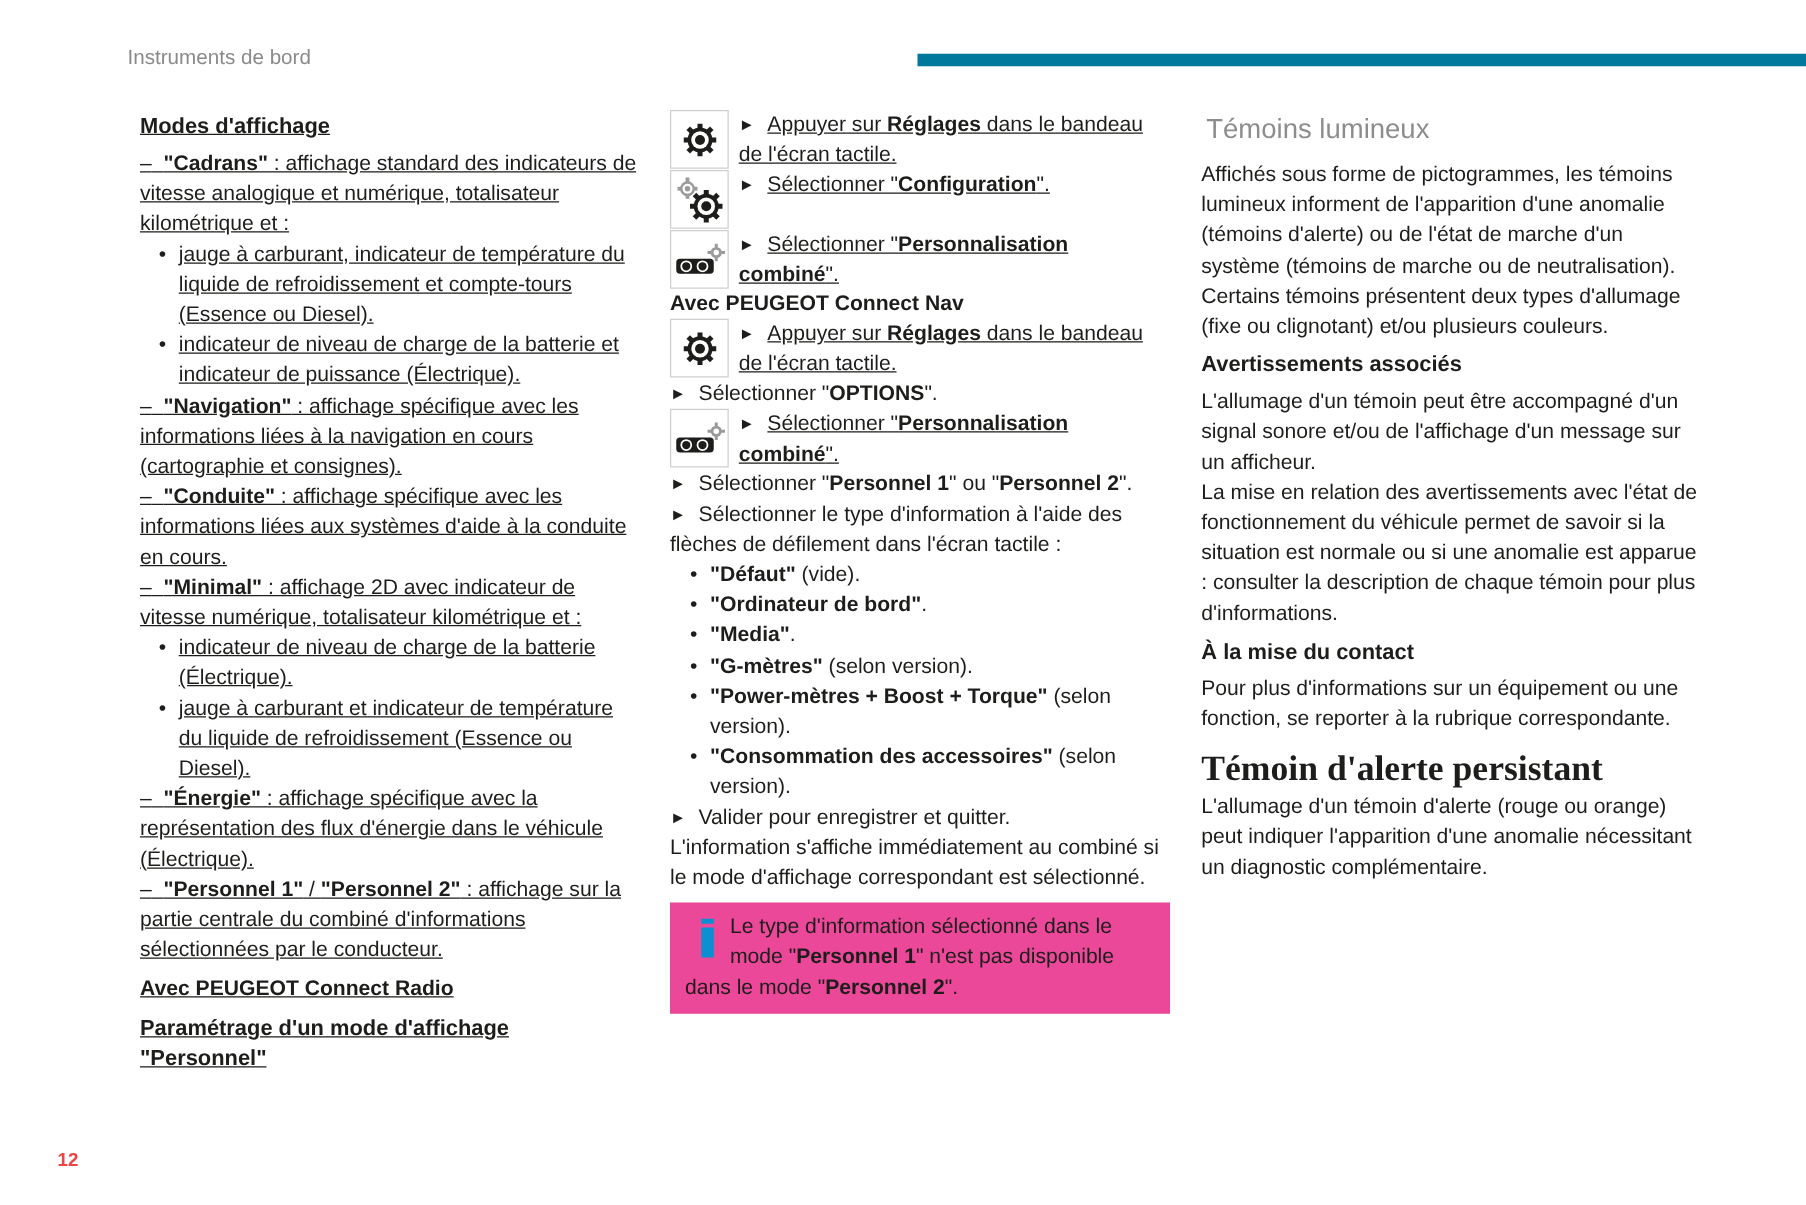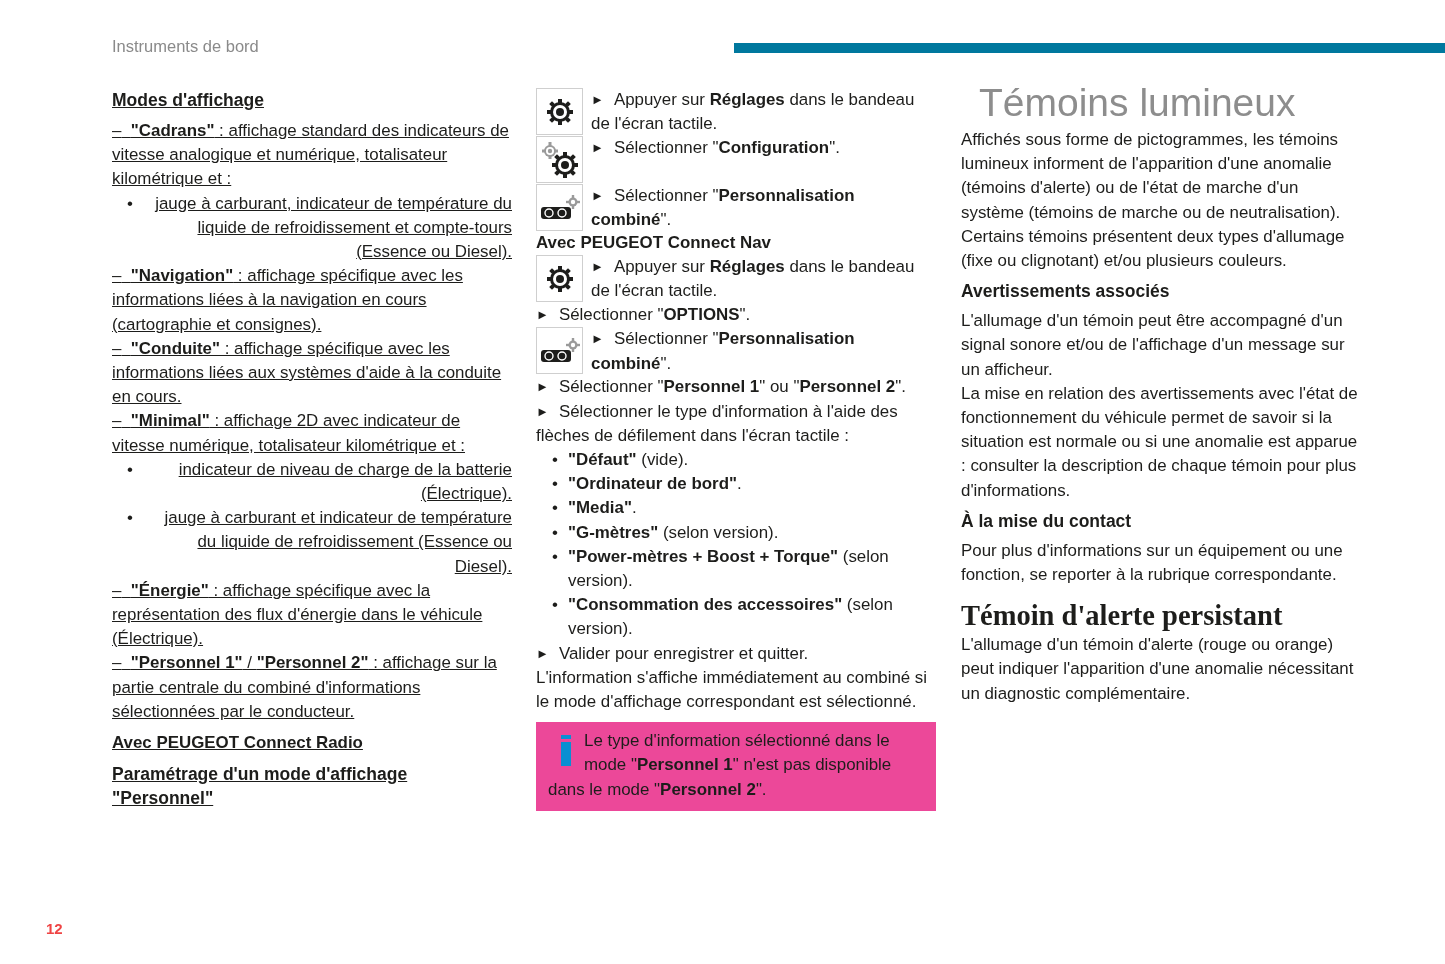--- a/index.html
+++ b/index.html
@@ -1,60 +1,61 @@
 <!DOCTYPE html>
 <html><head>
 <meta charset="utf-8">
 <style>
   html, body { margin:0; padding:0; background:#ffffff; }
   body { width:1445px; height:964px; position:relative; overflow:hidden;
          font-family:"Liberation Sans", sans-serif; color:#1d1d1b; }
-  .header-title { position:absolute; left:112px; top:37px; font-size:16.5px; color:#8a8a8a; }
+  .header-title { position:absolute; left:102px; top:37px; font-size:16.5px; color:#8a8a8a; }
   .header-bar { position:absolute; left:734px; top:43px; width:711px; height:10px; background:#00789e; }
   .page-number { position:absolute; left:46px; top:920px; font-size:15px; font-weight:bold; color:#ef4444; }
 
   .col { position:absolute; top:88px; font-size:16.9px; line-height:24.2px; }
   .col1 { left:112px; width:400px;text-decoration:underline; }
   .col2 { left:536px; width:400px; }
   .col3 { left:961px; width:400px; }
 
   .h3 { font-weight:bold; font-size:17.5px; margin:0; line-height:24px; }
   .p { margin:0; }
   .b { font-weight:bold; }
-  .bullet { position:relative; padding-left:31px;text-align:right; }
+  .bullet { position:relative; padding-left:31px; }
   .bullet::before { content:"•"; position:absolute; left:15px; top:0; }
   .bullet2 { position:relative; padding-left:32px; }
   .bullet2::before { content:"•"; position:absolute; left:16px; top:0; }
 
-  .step-row { display:flex; align-items:flex-start; }
+  .step-row { display:flex; align-items:flex-start;text-decoration:underline; }
   .icon-box { width:47px; height:47px; border:1px solid #cfcfcf; box-sizing:border-box; flex:none;
               display:flex; align-items:center; justify-content:center; margin-right:8px; background:#fff; }
   .arrow { display:inline-block; font-size:13px; margin-right:10px; vertical-align:1px; }
 
   .note-box { background:#ec4899; padding:7px 12px 9px 12px; margin-top:8px; }
   .info-i { display:inline-block; width:14px; height:32px; float:left; margin:6px 12px 0 10px; position:relative; }
   .info-i .dot { position:absolute; left:3px; top:0; width:10px; height:4px; background:#0a8fd2; }
   .info-i .stem { position:absolute; left:3px; top:7px; width:10px; height:24px; background:#0a8fd2; }
 
-  .h1-light { font-size:39px; color:#8d8d8d; line-height:38px; margin:-4px 0 6px 18px; font-weight:normal; }
+  .h1-light { font-size:22px; color:#8d8d8d; line-height:38px; margin:-4px 0 6px 4px; font-weight:normal; }
   .h1-bold { font-size:28.5px; font-weight:bold; line-height:34px; margin:12px 0 0 0;font-family:Liberation Serif, serif; }
 </style>
 </head>
 <body>
 
 <div class="header-title">Instruments de bord</div>
 <div class="header-bar"></div>
 
 <div class="col col1">
   <p class="h3" style="margin-bottom:7px;">Modes d'affichage</p>
 
   <p class="p">
     <span>–</span>&nbsp; <span class="b">"Cadrans"</span><span> : affichage standard des indicateurs de vitesse analogique et numérique, totalisateur kilométrique et :</span>
   </p>
   <p class="p bullet">jauge à carburant, indicateur de température du liquide de refroidissement et compte-tours (Essence ou Diesel).</p>
+  <p class="p bullet">indicateur de niveau de charge de la batterie et indicateur de puissance (Électrique).</p>
 
   <p class="p">
     <span>–</span>&nbsp; <span class="b">"Navigation"</span><span> : affichage spécifique avec les informations liées à la navigation en cours (cartographie et consignes).</span>
   </p>
   <p class="p">
     <span>–</span>&nbsp; <span class="b">"Conduite"</span><span> : affichage spécifique avec les informations liées aux systèmes d'aide à la conduite en cours.</span>
   </p>
   <p class="p">
     <span>–</span>&nbsp; <span class="b">"Minimal"</span><span> : affichage 2D avec indicateur de vitesse numérique, totalisateur kilométrique et :</span>
   </p>

